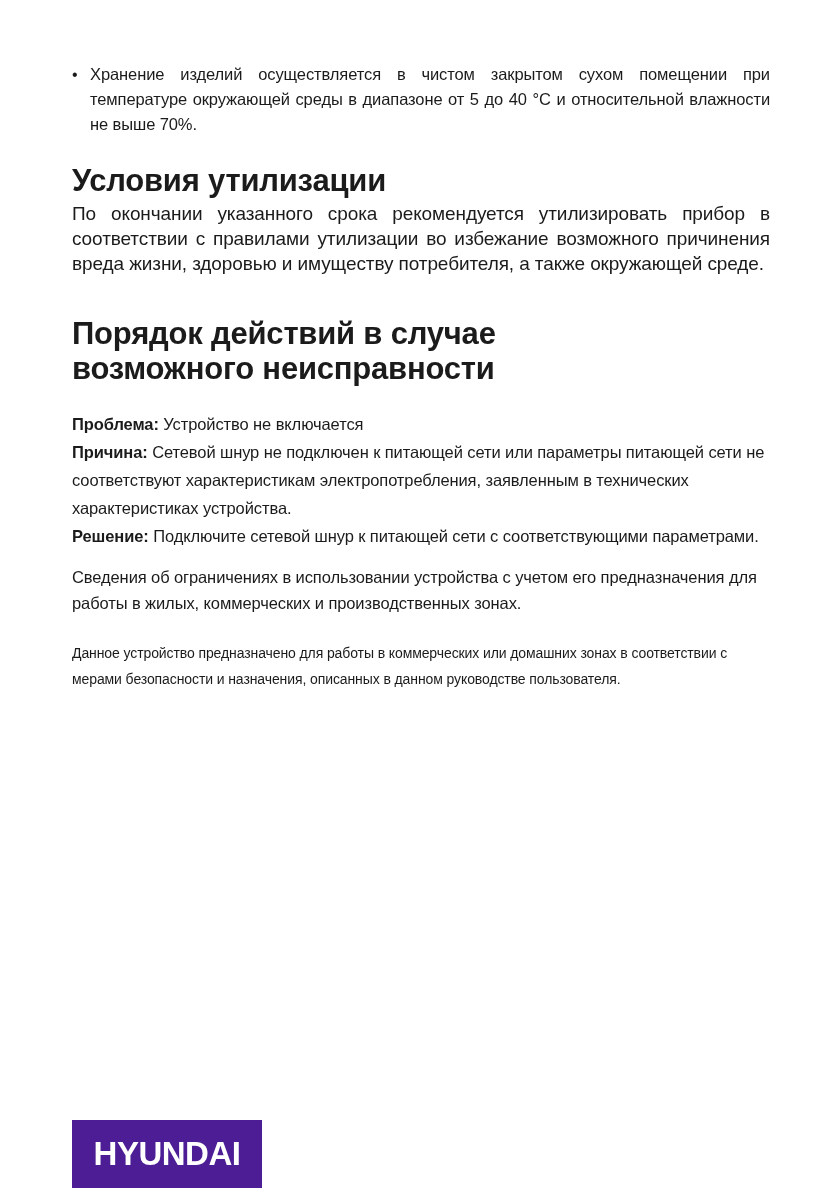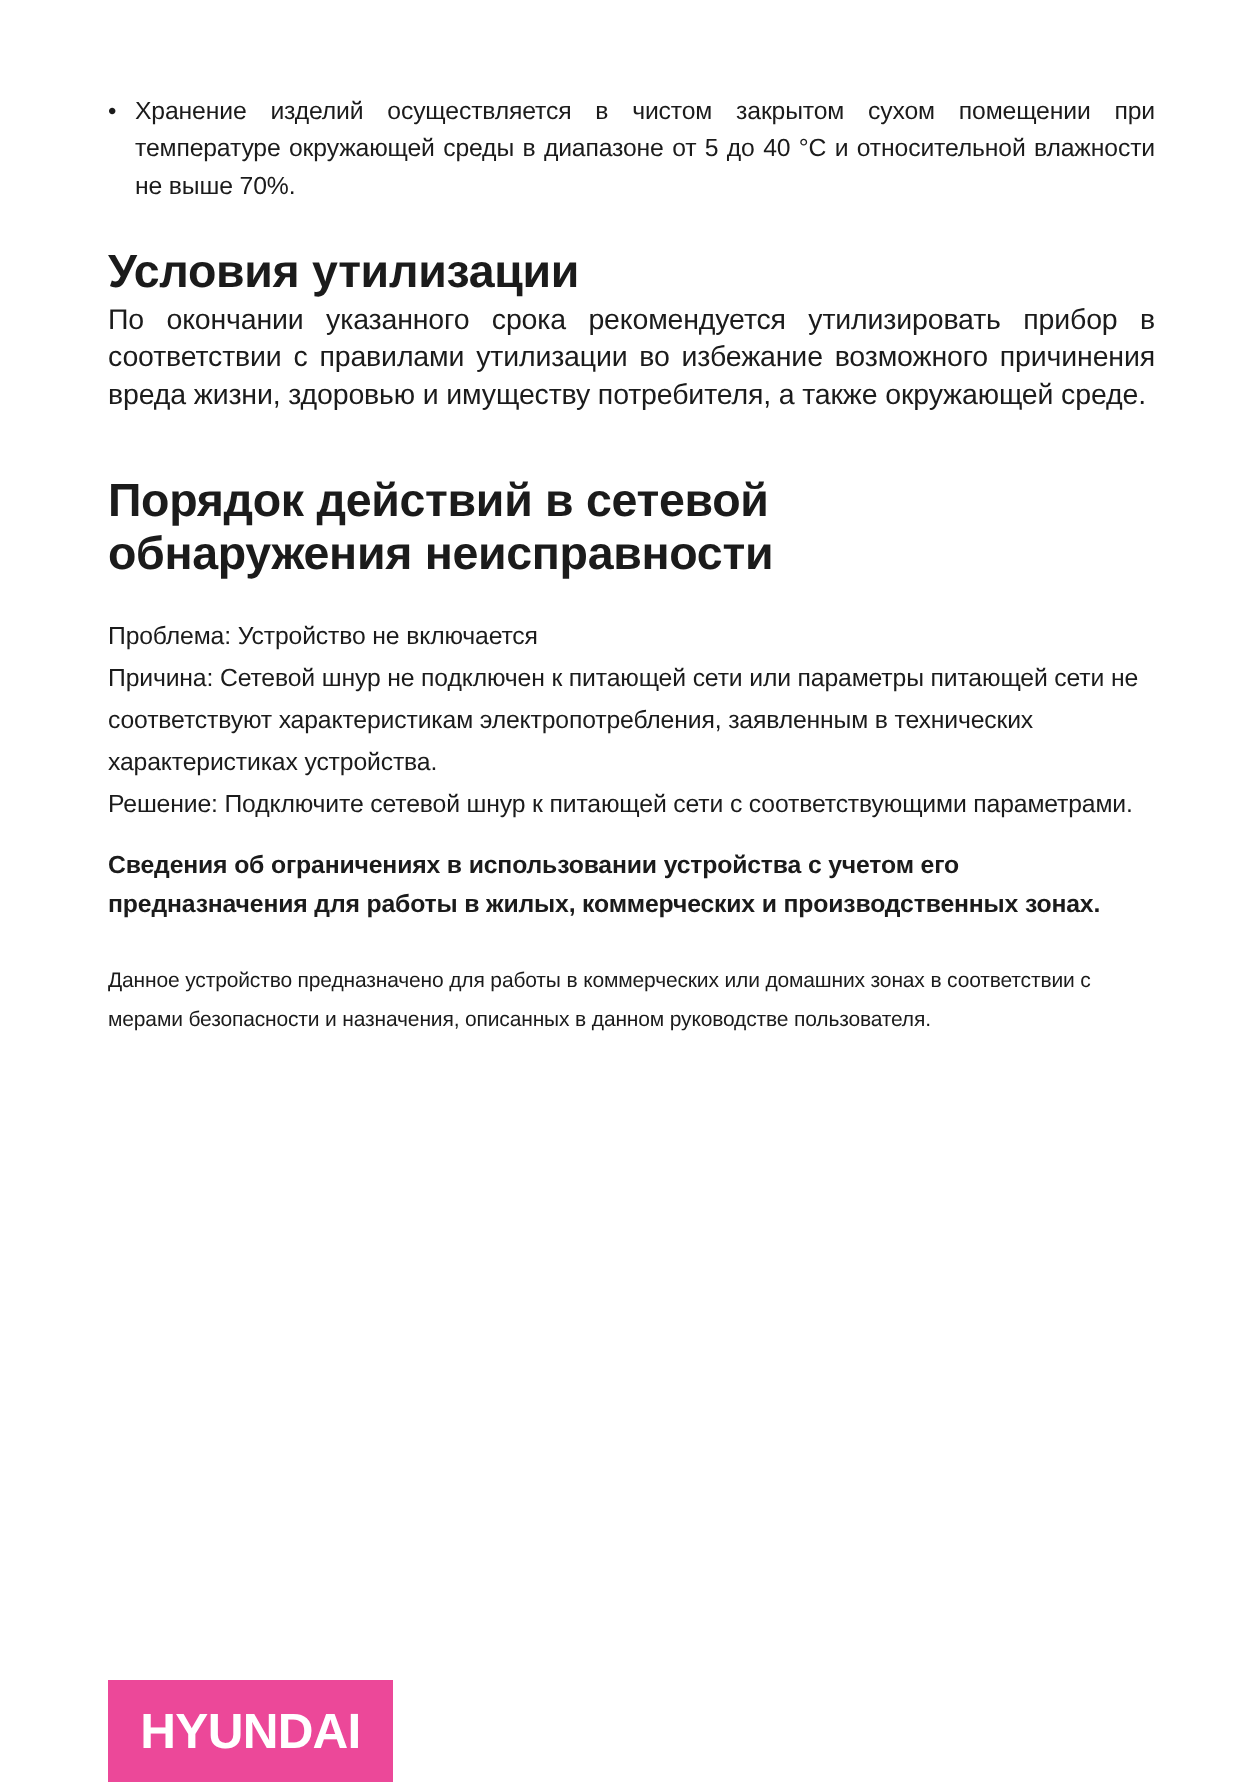--- a/index.html
+++ b/index.html
@@ -59,42 +59,42 @@
   }
   .trouble-block {
     margin-top: 14px;
   }
   .trouble-line {
     font-size: 16.5px;
     line-height: 28px;
     letter-spacing: -0.1px;
     margin: 0;
   }
-  .trouble-line strong { font-weight: normal; text-align: right; }
+  .trouble-line strong { font-weight: bold; text-align: right; }
   .para-bold {
     font-size: 16.5px;
-    font-weight: bold;
+    font-weight: normal;
     line-height: 26px;
     letter-spacing: -0.1px;
     margin: 14px 0 0 0;
   }
   .para-last {
     font-size: 14px;
     line-height: 26px;
     letter-spacing: -0.1px;
     margin: 24px 0 0 0;
   }
   
   .logo-box {
     position: absolute;
     left: 72px;
     top: 1120px;
     width: 190px;
     height: 68px;
-    background: #ec4899;
+    background: #4c1d95;
     display: flex;
     align-items: center;
     justify-content: center;
   }
   .logo-text {
     color: #ffffff;
     font-size: 33px;
     font-weight: bold;
     letter-spacing: -0.5px;
     line-height: 1;
@@ -108,21 +108,21 @@
 
   <div class="bullet-row">
     <span class="bullet-marker">•</span>
     <span class="bullet-text">Хранение изделий осуществляется в чистом закрытом сухом помещении при температуре окружающей среды в диапазоне от 5 до 40 °C и относительной влажности не выше 70%.</span>
   </div>
 
   <h1 class="h-main">Условия утилизации</h1>
 
   <p class="para">По окончании указанного срока рекомендуется утилизировать прибор в соответствии с правилами утилизации во избежание возможного причинения вреда жизни, здоровью и имуществу потребителя, а также окружающей среде.</p>
 
-  <h1 class="h-main two-line">Порядок действий в сетевой обнаружения неисправности</h1>
+  <h1 class="h-main two-line">Порядок действий в случае возможного неисправности</h1>
 
   <div class="trouble-block">
     <p class="trouble-line"><strong>Проблема:</strong> <span>Устройство не включается</span></p>
     <p class="trouble-line"><strong>Причина:</strong> <span>Сетевой шнур не подключен к питающей сети или параметры питающей сети не соответствуют характеристикам электропотребления, заявленным в технических характеристиках устройства.</span></p>
     <p class="trouble-line"><strong>Решение:</strong> <span>Подключите сетевой шнур к питающей сети с соответствующими параметрами.</span></p>
   </div>
 
   <p class="para-bold">Сведения об ограничениях в использовании устройства с учетом его предназначения для работы в жилых, коммерческих и производственных зонах.</p>
 
   <p class="para-last">Данное устройство предназначено для работы в коммерческих или домашних зонах в соответствии с мерами безопасности и назначения, описанных в данном руководстве пользователя.</p>

